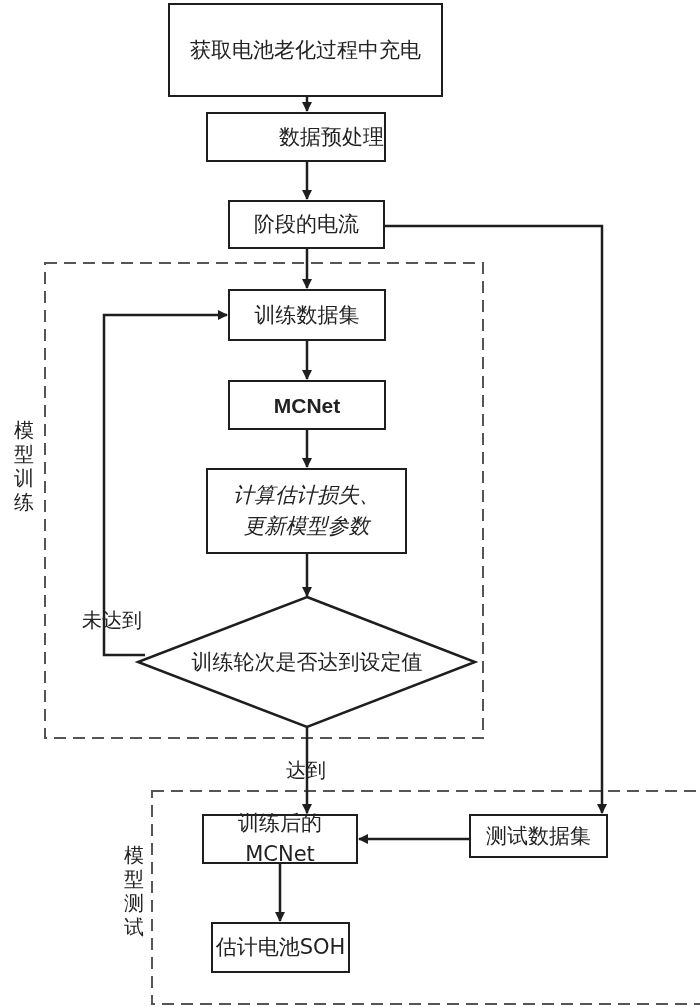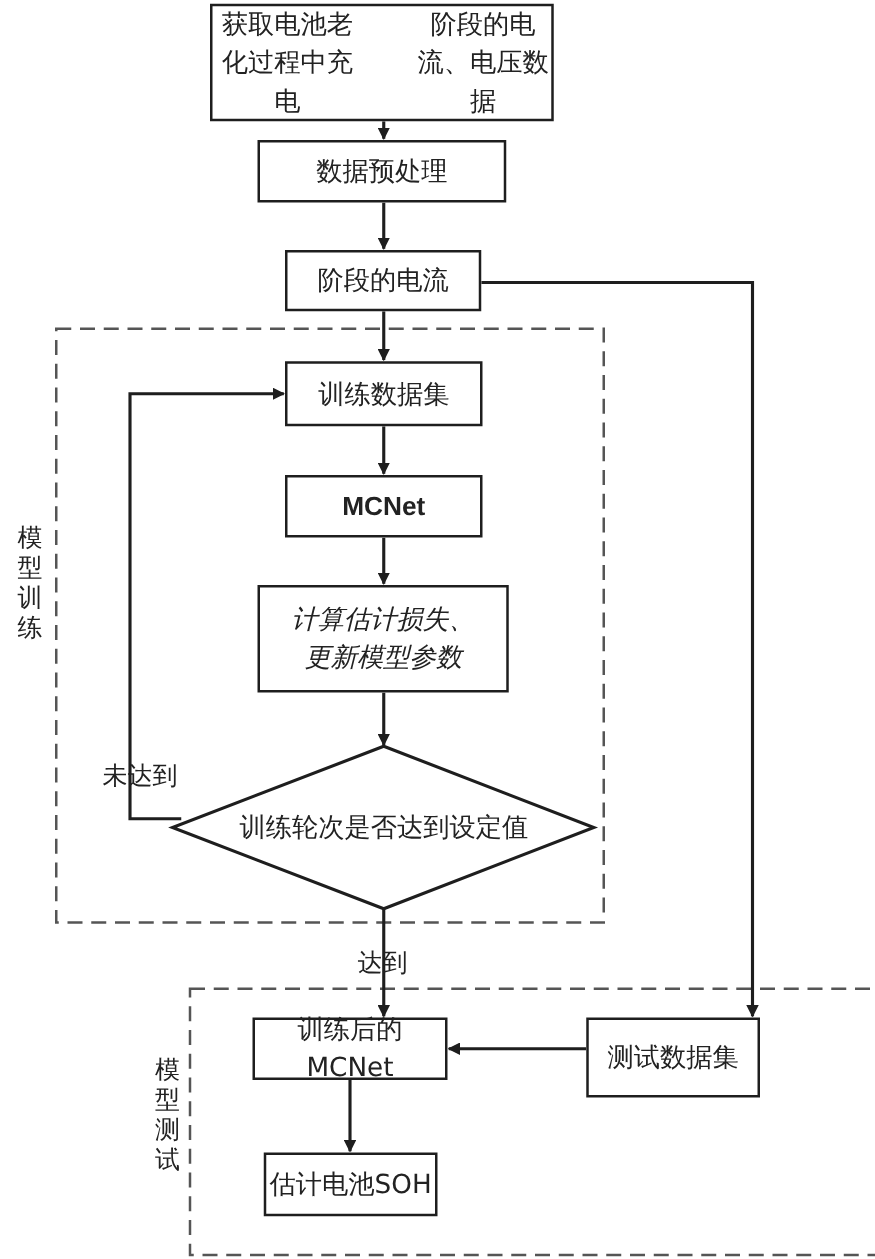--- a/index.html
+++ b/index.html
@@ -37,23 +37,22 @@
   <polyline points="145,655 104,655 104,315 227,315" fill="none" stroke="#1e1e1e" stroke-width="2.5" marker-end="url(#arr)"></polyline>
   <line x1="307" y1="727" x2="307" y2="813" stroke="#1e1e1e" stroke-width="2.5" marker-end="url(#arr)"></line>
   <line x1="469" y1="839" x2="359" y2="839" stroke="#1e1e1e" stroke-width="2.5" marker-end="url(#arr)"></line>
   <line x1="280" y1="864" x2="280" y2="921" stroke="#1e1e1e" stroke-width="2.5" marker-end="url(#arr)"></line>
 
   <polygon points="307,597 475,662 307,727 138,662" fill="#fff" stroke="#1e1e1e" stroke-width="2.5"></polygon>
 </svg>
 
 <div class="box" style="left:168px;top:3px;width:275px;height:94px;flex-direction:row;gap:42px;">
   <span>获取电池老化过程中充电</span>
-  <span>阶段的电流、电压数据</span>
 </div>
-<div class="box" style="left:206px;top:112px;width:199px;height:50px;">
+<div class="box" style="left:206px;top:112px;width:180px;height:50px;justify-content:flex-end;">
   <span>数据预处理</span>
 </div>
 <div class="box" style="left:228px;top:200px;width:157px;height:49px;">
   <span>阶段的电流</span>
 </div>
 <div class="box" style="left:228px;top:289px;width:158px;height:52px;">
   <span>训练数据集</span>
 </div>
 <div class="box latin" style="left:228px;top:380px;width:158px;height:50px;">
   <span>MCNet</span>
@@ -61,21 +60,21 @@
 <div class="box" style="left:206px;top:468px;width:201px;height:86px;flex-direction:column;font-style:italic;">
   <span>计算估计损失、</span>
   <span>更新模型参数</span>
 </div>
 <div class="diamond-text" style="left:170px;top:645px;width:274px;height:34px;">
   <span>训练轮次是否达到设定值</span>
 </div>
 <div class="box" style="left:202px;top:814px;width:156px;height:50px;">
   <span>训练后的MCNet</span>
 </div>
-<div class="box" style="left:469px;top:814px;width:139px;height:64px;">
+<div class="box" style="left:469px;top:814px;width:139px;height:44px;">
   <span>测试数据集</span>
 </div>
 <div class="box" style="left:211px;top:922px;width:139px;height:51px;">
   <span>估计电池SOH</span>
 </div>
 
 <div class="label" style="left:82px;top:608px;">未达到</div>
 <div class="label" style="left:286px;top:758px;">达到</div>
 
 <div class="vlabel" style="left:12px;top:418px;">模型训练</div>

